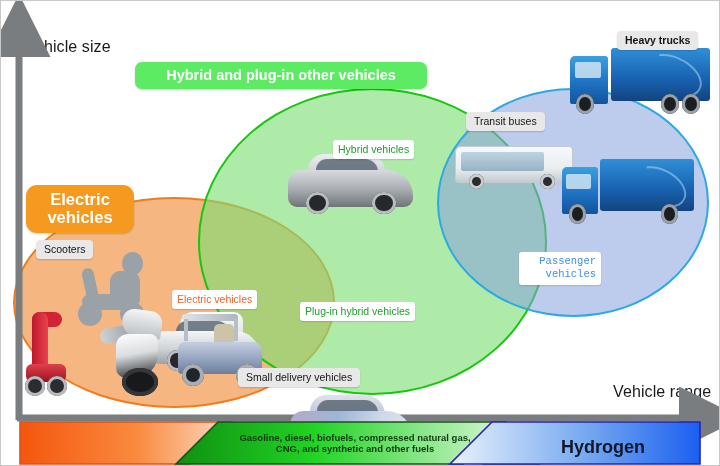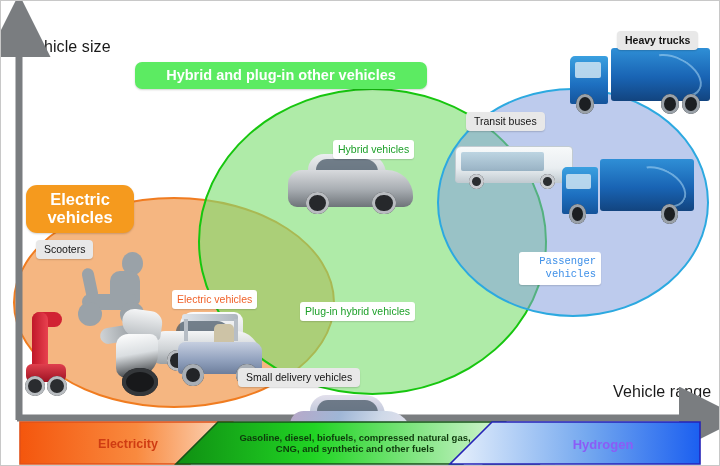--- a/index.html
+++ b/index.html
@@ -384,21 +384,21 @@
   #fuel-label-electricity{
     left:58px; top:437px; width:140px;
     font-size:12.5px; color:#cf3c12;
   }
   #fuel-label-fossil{
     left:230px; top:432px; width:250px;
     font-size:9.5px; color:#0d3a0b;
   }
   #fuel-label-hydrogen{
     left:528px; top:437px; width:150px;
-    font-size:13px; color:#8b5cf6;
+    font-size:18px; color:#0f172a;
   }
 
   
   #frame-border{
     position:absolute; left:0; top:0; width:720px; height:466px;
     border:1px solid #c8c8c8;
     box-sizing:border-box;
     pointer-events:none;
     z-index:90;
   }
@@ -557,19 +557,18 @@
           <stop offset="55%" stop-color="#74a8ef"></stop>
           <stop offset="100%" stop-color="#1b5ff0"></stop>
         </linearGradient>
       </defs>
       <polygon points="20,2 232,2 190,44 20,44" fill="url(#grad-electricity)" stroke="#e0511a" stroke-width="1.6"></polygon>
       <polygon points="218,2 505,2 463,44 176,44" fill="url(#grad-fossil)" stroke="#17521a" stroke-width="1.6"></polygon>
       <polygon points="492,2 700,2 700,44 450,44" fill="url(#grad-hydrogen)" stroke="#2623b8" stroke-width="1.6"></polygon>
     </svg>
   </div>
 
-  <div class="fuel-text" id="fuel-label-electricity">Electricity</div>
   <div class="fuel-text" id="fuel-label-fossil">Gasoline, diesel, biofuels, compressed natural gas,
 CNG, and synthetic and other fuels</div>
   <div class="fuel-text" id="fuel-label-hydrogen">Hydrogen</div>
 
   <div id="frame-border"></div>
 </div>
 
 </body></html>

